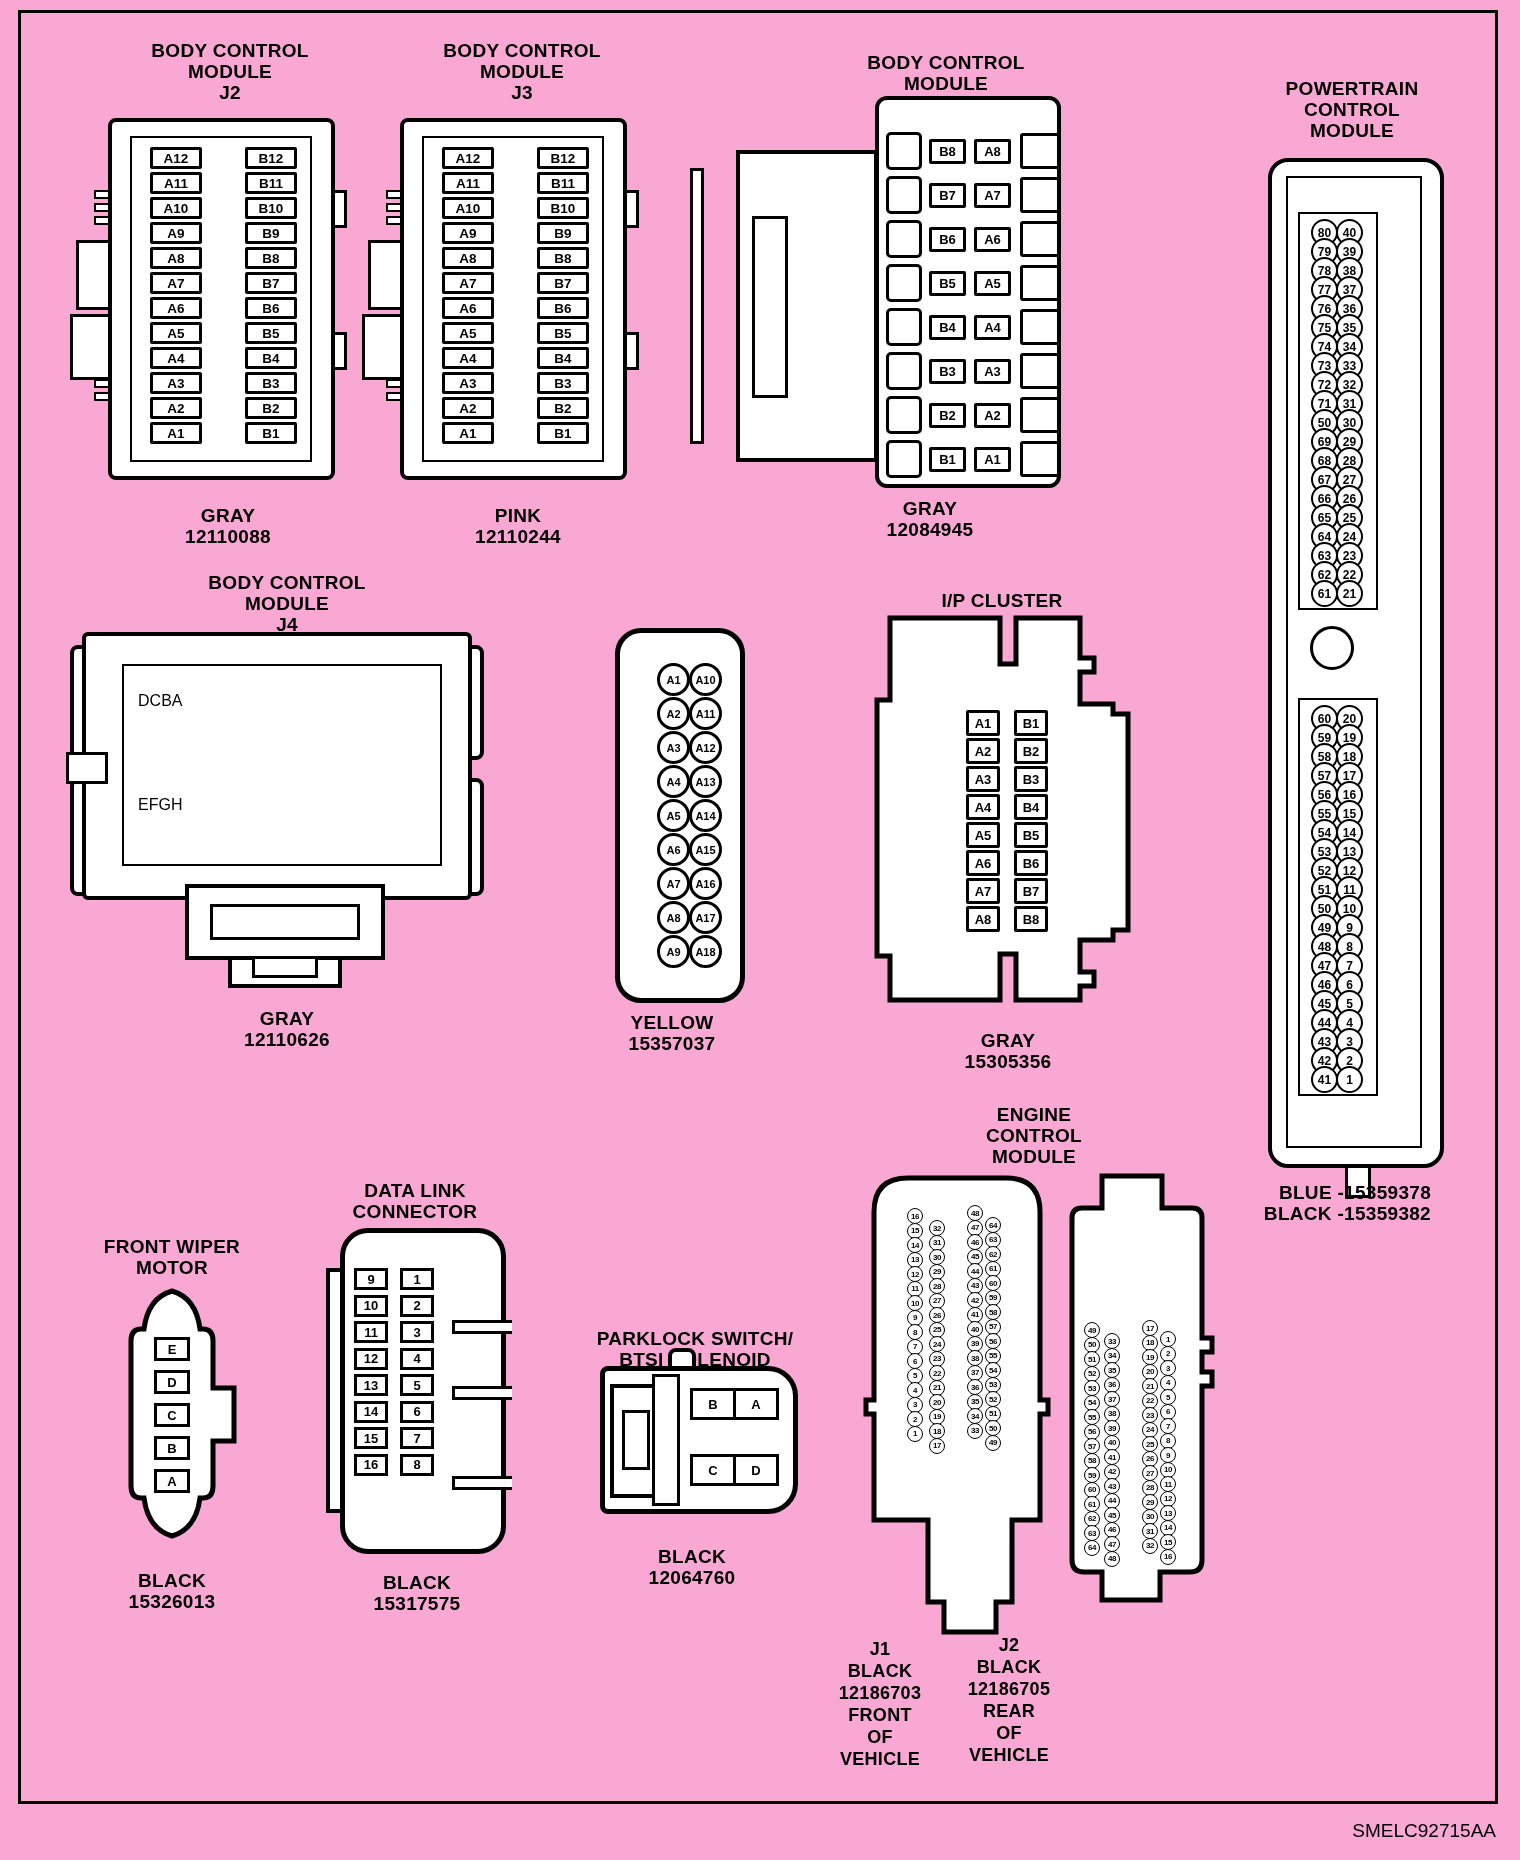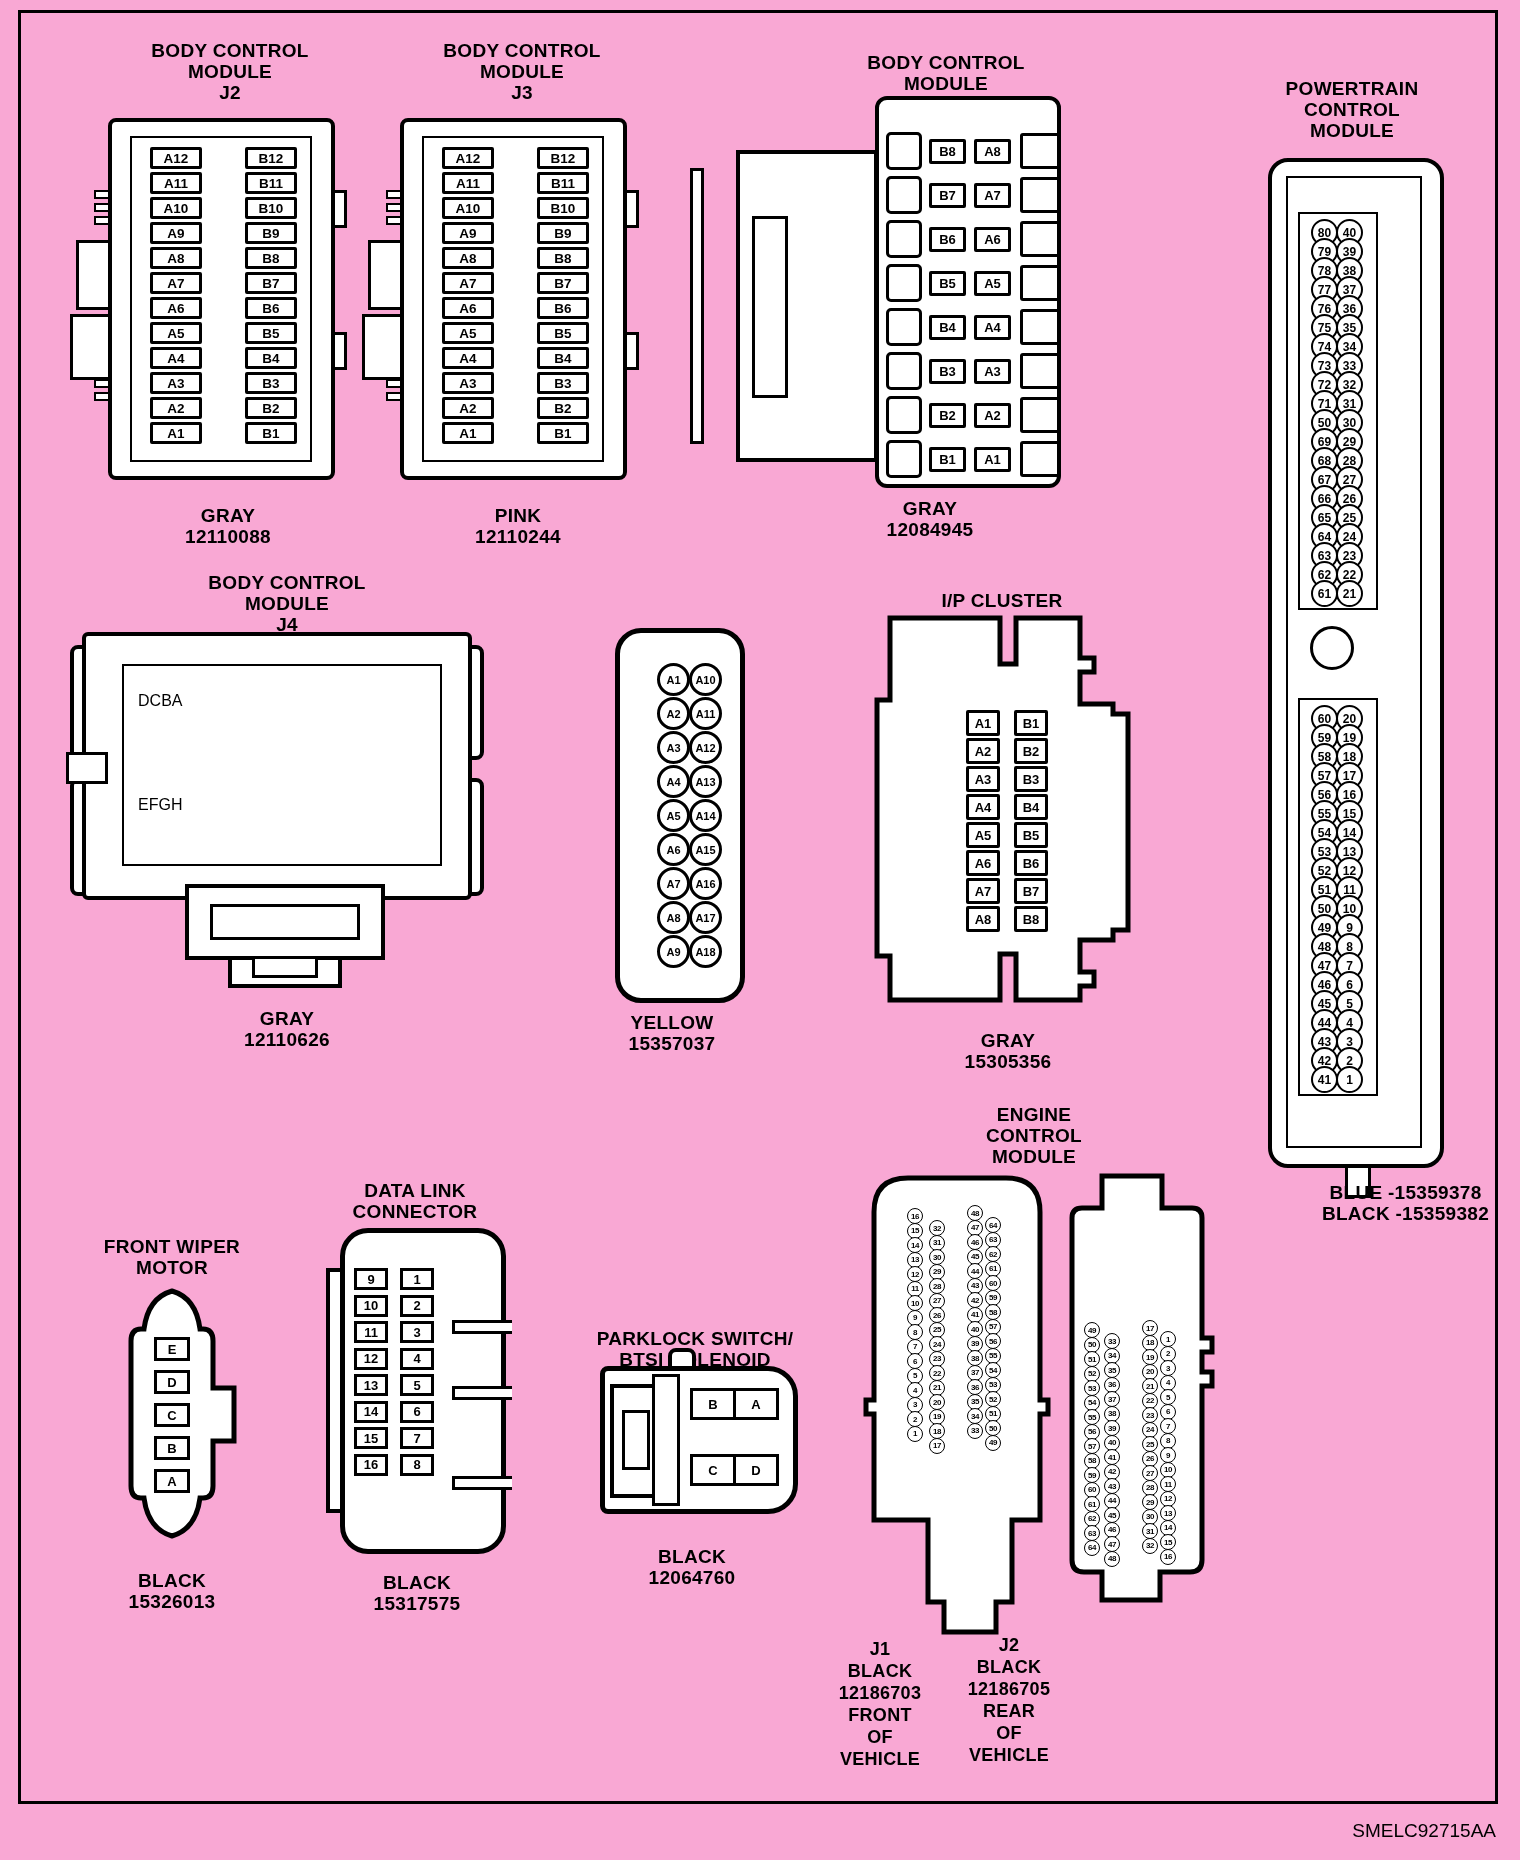--- a/index.html
+++ b/index.html
@@ -391,21 +391,21 @@
       </div>
       <div class="pcm-pair">
         <span>42</span>
         <span>2</span>
       </div>
       <div class="pcm-pair">
         <span>41</span>
         <span>1</span>
       </div>
     </div>
-  <div class="abs caption" style="left:1298px;top:1182px;width:215px;">BLUE -15359378
+  <div class="abs caption" style="left:1216px;top:1182px;width:215px;text-align:right;">BLUE -15359378
 BLACK -15359382</div>
 
   <div class="abs title" style="left:177px;top:572px;width:220px;">BODY CONTROL
 MODULE
 J4</div>
   <div class="abs outline" style="left:70px;top:645px;width:28px;height:115px;border-radius:8px;"></div>
   <div class="abs outline" style="left:70px;top:778px;width:28px;height:118px;border-radius:8px;"></div>
   <div class="abs outline" style="left:456px;top:645px;width:28px;height:115px;border-radius:8px;"></div>
   <div class="abs outline" style="left:456px;top:778px;width:28px;height:118px;border-radius:8px;"></div>
   <div class="abs outline" style="left:82px;top:632px;width:390px;height:268px;border-radius:6px;"></div>

